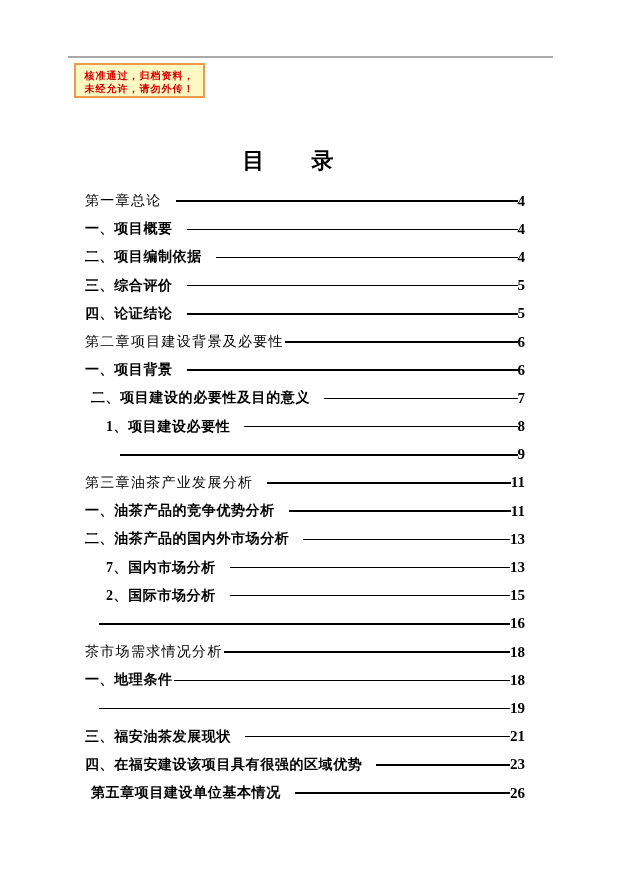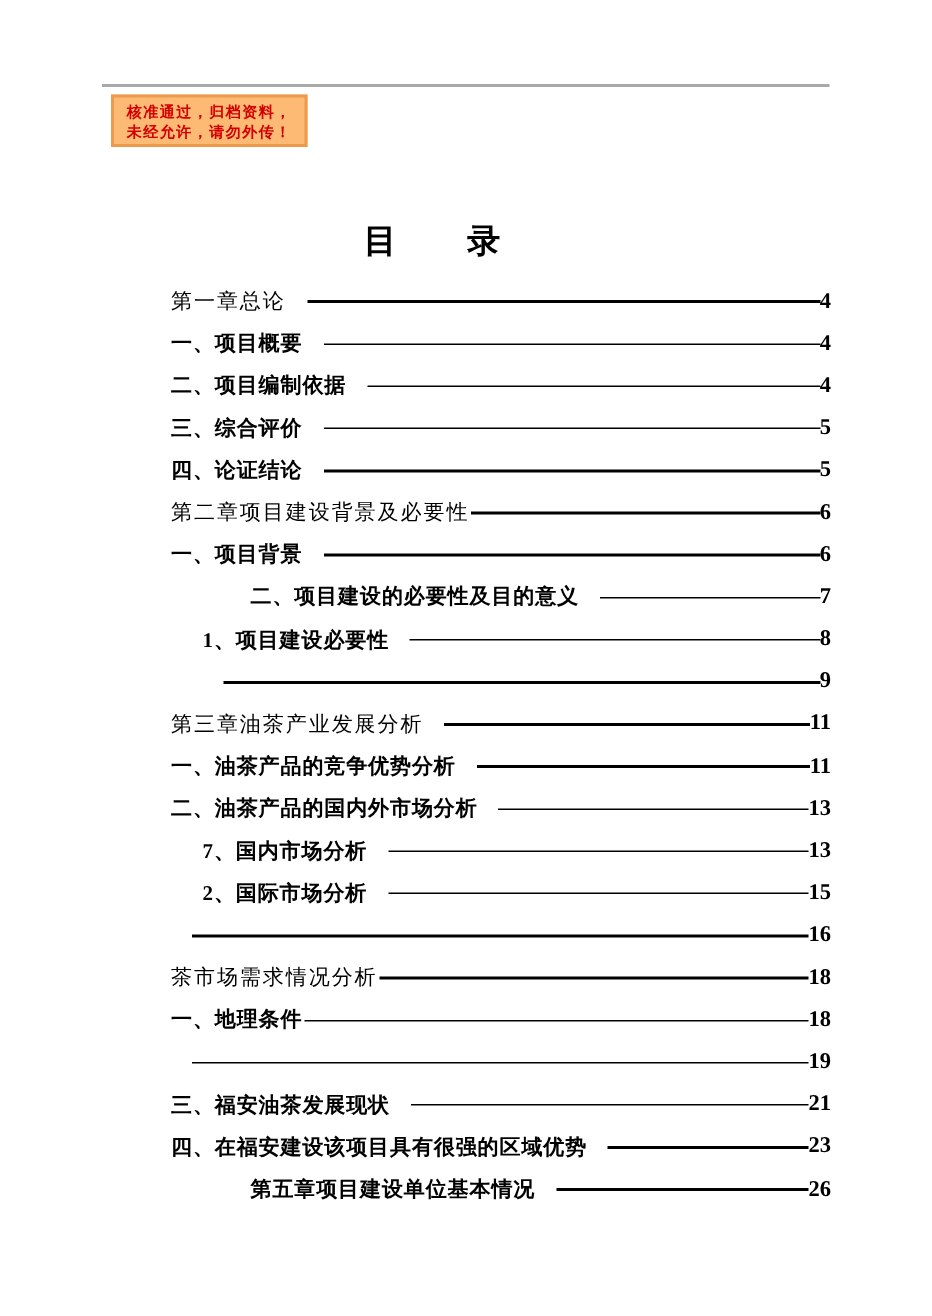--- a/index.html
+++ b/index.html
@@ -12,54 +12,54 @@
     color:#000;
   }
   .top-rule{
     position:absolute;left:68px;top:56px;
     width:485px;height:2px;background:#a9a9a9;
   }
   .stamp{
     position:absolute;left:74px;top:63px;
     width:127px;height:27px;
     border:2px solid #ee9a4e;
-    background:#fdba74;
+    background:#fef9c3;
     color:#d40000;
     font-family:"Liberation Sans", sans-serif;
     font-weight:bold;
     font-size:10px;
     line-height:13px;
     letter-spacing:1px;
     text-align:center;
     padding-top:4px;
   }
   .doc-title{
     position:absolute;left:0;top:146px;width:577px;
     text-align:center;
     font-size:22px;
     font-weight:bold;
     letter-spacing:1px;
     white-space:pre;
   }
   .toc{
-    position:absolute;left:114px;top:187px;width:440px;
+    position:absolute;left:85px;top:187px;width:440px;
   }
   .row{
     display:flex;align-items:center;
     height:28.2px;
     font-size:14px;
   }
   .row .lbl{
     white-space:nowrap;
     letter-spacing:.6px;
   }
   .row:not(.bold) .lbl{letter-spacing:1.3px;}
   .row.bold .lbl{font-weight:bold;}
   .row .lbl .lbl2{font-weight:normal;letter-spacing:1.3px;}
-  .row.ind1{padding-left:6px;margin-left:47px;}
+  .row.ind1{padding-left:6px;}
   .row.ind2{padding-left:21px;}
   .leader{
     flex:1 1 auto;
     height:1.5px;
     background:#000;
     margin-left:14px;
   }
   .row.tight .leader{margin-left:1px;}
   .pg{
     font-weight:bold;

